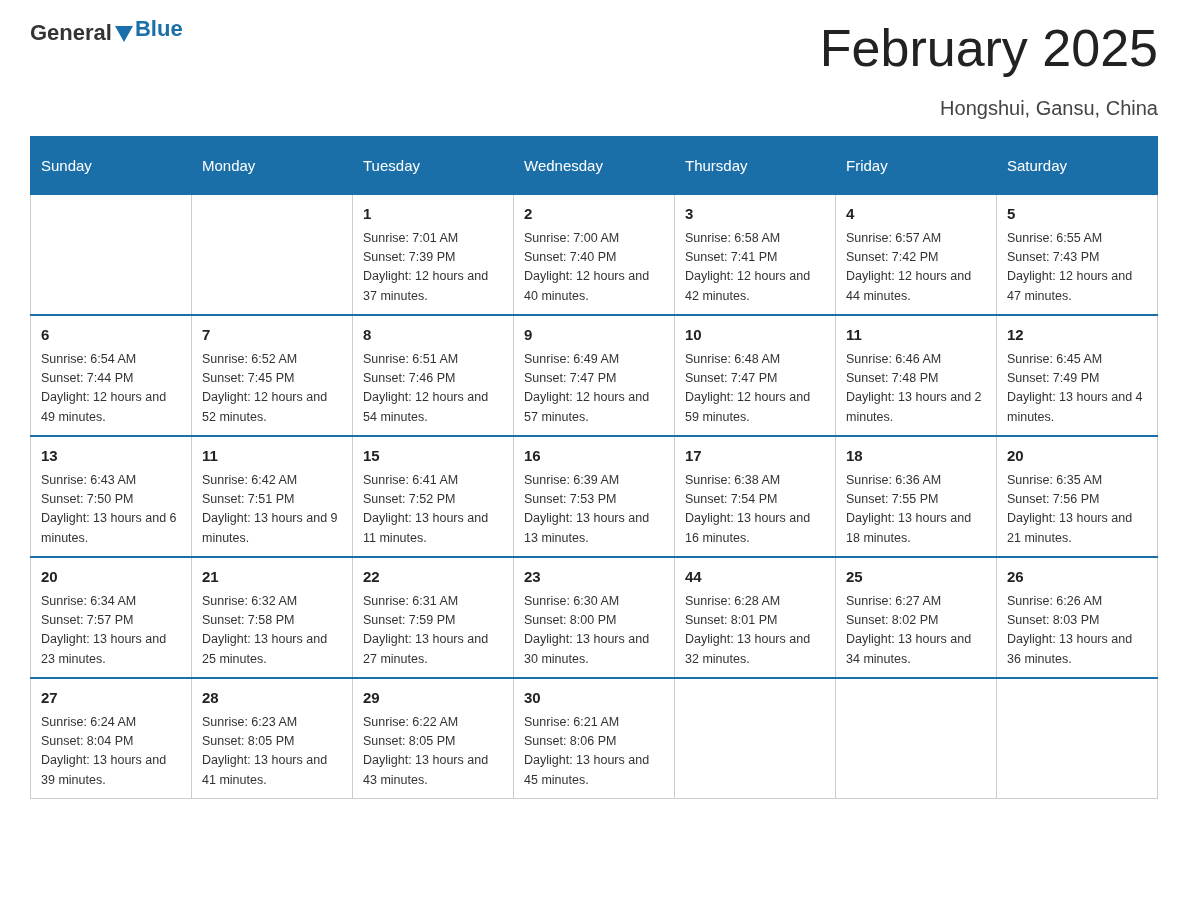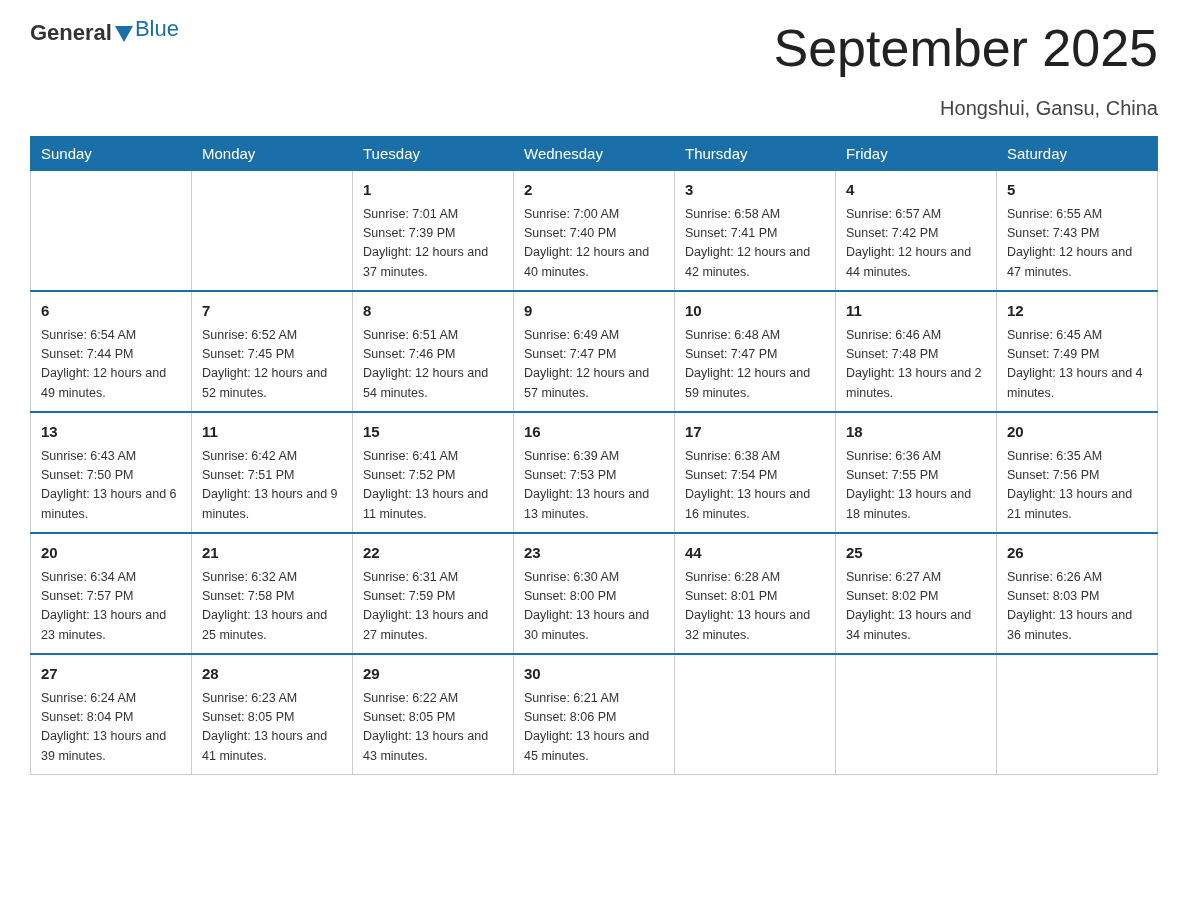--- a/index.html
+++ b/index.html
@@ -22,21 +22,21 @@
       align-items: center;
       gap: 4px;
     }
     .logo-text-general {
       font-size: 22px;
       font-weight: bold;
       color: #333;
     }
     .logo-text-blue {
       font-size: 22px;
-      font-weight: normal;
+      font-weight: bold;
       color: #1a6fa8;
     }
     .title-block {
       text-align: right;
     }
     .calendar-title {
       font-size: 52px;
       font-weight: normal;
       color: #222;
       line-height: 1.1;
@@ -47,21 +47,21 @@
       margin-top: 20px;
     }
     table {
       width: 100%;
       border-collapse: collapse;
       table-layout: fixed;
     }
     thead tr th {
       background-color: #1a6fa8;
       color: #fff;
-      padding: 8px 10px;
+      padding: 20px 10px;
       font-size: 15px;
       font-weight: normal;
       text-align: left;
       border: 1px solid #1a6fa8;
     }
     tbody tr td {
       vertical-align: top;
       padding: 8px 10px;
       border: 1px solid #ccc;
       height: 110px;
@@ -95,21 +95,21 @@
       <div style="display:flex;align-items:center;">
         <span class="logo-text-general">General</span>
         <svg width="18" height="16" viewBox="0 0 18 16" style="margin-left:3px;margin-top:2px;">
           <polygon points="0,0 18,0 9,16" fill="#1a6fa8"></polygon>
         </svg>
       </div>
       <span class="logo-text-blue" style="margin-top:-4px;margin-left:2px;">Blue</span>
     </div>
   </div>
   <div class="title-block">
-    <div class="calendar-title">September 2025</div>
+    <div class="calendar-title">February 2025</div>
     <div class="calendar-subtitle">Hongshui, Gansu, China</div>
   </div>
 </div>
 
 <table>
   <thead>
     <tr>
     <th>Sunday</th>
         <th>Monday</th>
         <th>Tuesday</th>

